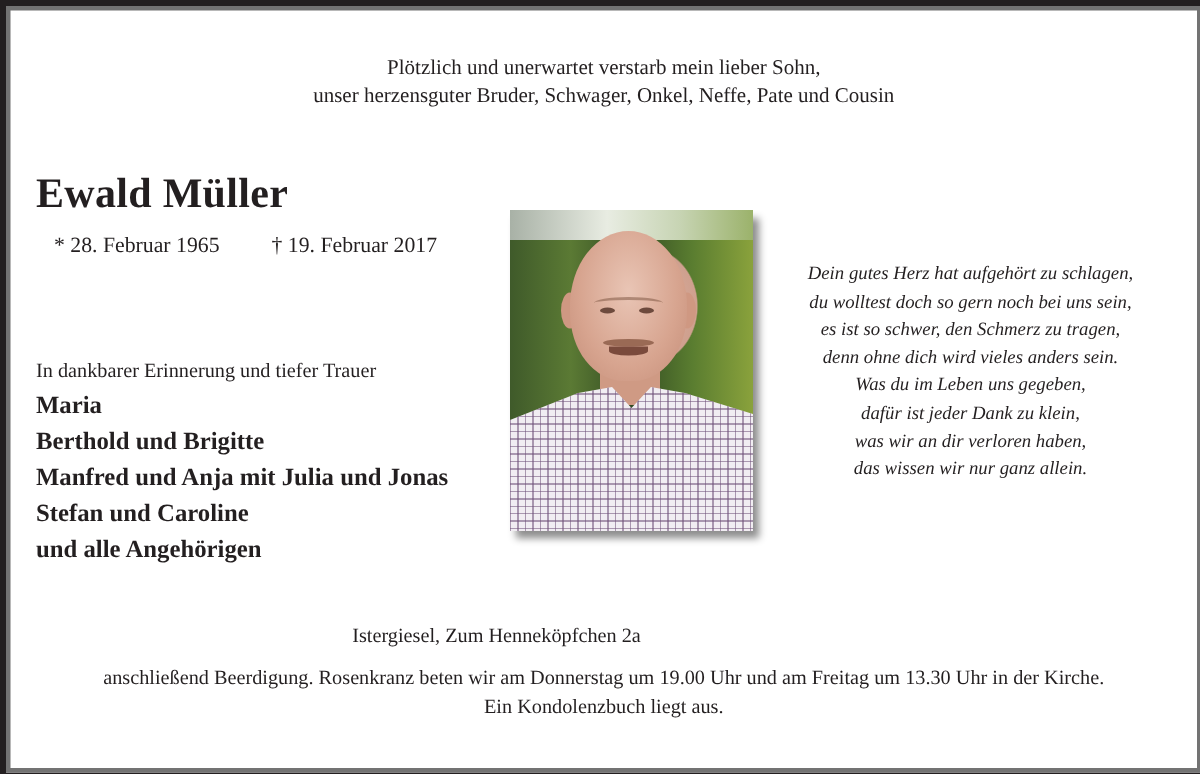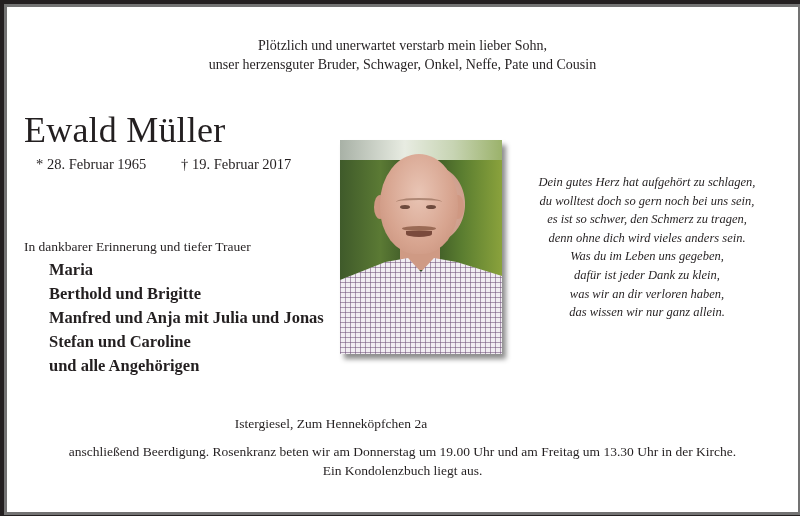--- a/index.html
+++ b/index.html
@@ -15,34 +15,34 @@
     background: #ffffff;
     border: 3px solid #737373;
   }
   .abs { position: absolute; }
   .intro {
     left: 0; width: 791px; top: 29px;
     text-align: center; font-size: 14px; line-height: 19px;
   }
   .name {
     left: 17px; top: 103px;
-    font-size: 36px; font-weight: normal; letter-spacing: 0.2px;
+    font-size: 28px; font-weight: bold; letter-spacing: 0.2px;
     line-height: 40px;
   }
   .dates { top: 148px; font-size: 14.5px; line-height: 18px; }
   .born { left: 29px; }
   .died { left: 174px; }
   .mourning {
     left: 17px; top: 219px; font-size: 13.5px; line-height: 18px; margin-top: 12px;
   }
   .family {
     left: 17px; top: 251px; font-size: 16.5px; font-weight: bold;
     line-height: 24px;
   }
-  .family div { white-space: nowrap; margin-left: 25px; }
+  .family div { white-space: nowrap; }
   .photo {
     left: 333px; top: 133px; width: 162px; height: 214px;
     box-shadow: 4px 5px 5px rgba(0,0,0,0.45);
     overflow: hidden;
     background:
       radial-gradient(ellipse 26px 30px at 58% 38%, #e7b9a4 0%, #d9a48d 70%, rgba(217,164,141,0) 72%),
       radial-gradient(ellipse 46px 54px at 57% 30%, #dcb3a3 0%, #cfa08e 70%, rgba(207,160,142,0) 72%),
       linear-gradient(180deg, rgba(0,0,0,0) 0%, rgba(0,0,0,0) 52%, rgba(0,0,0,0) 100%),
       linear-gradient(90deg, #3f5a2a 0%, #5b7a34 25%, #314a22 50%, #5a7d30 75%, #8aa23c 100%);
   }

